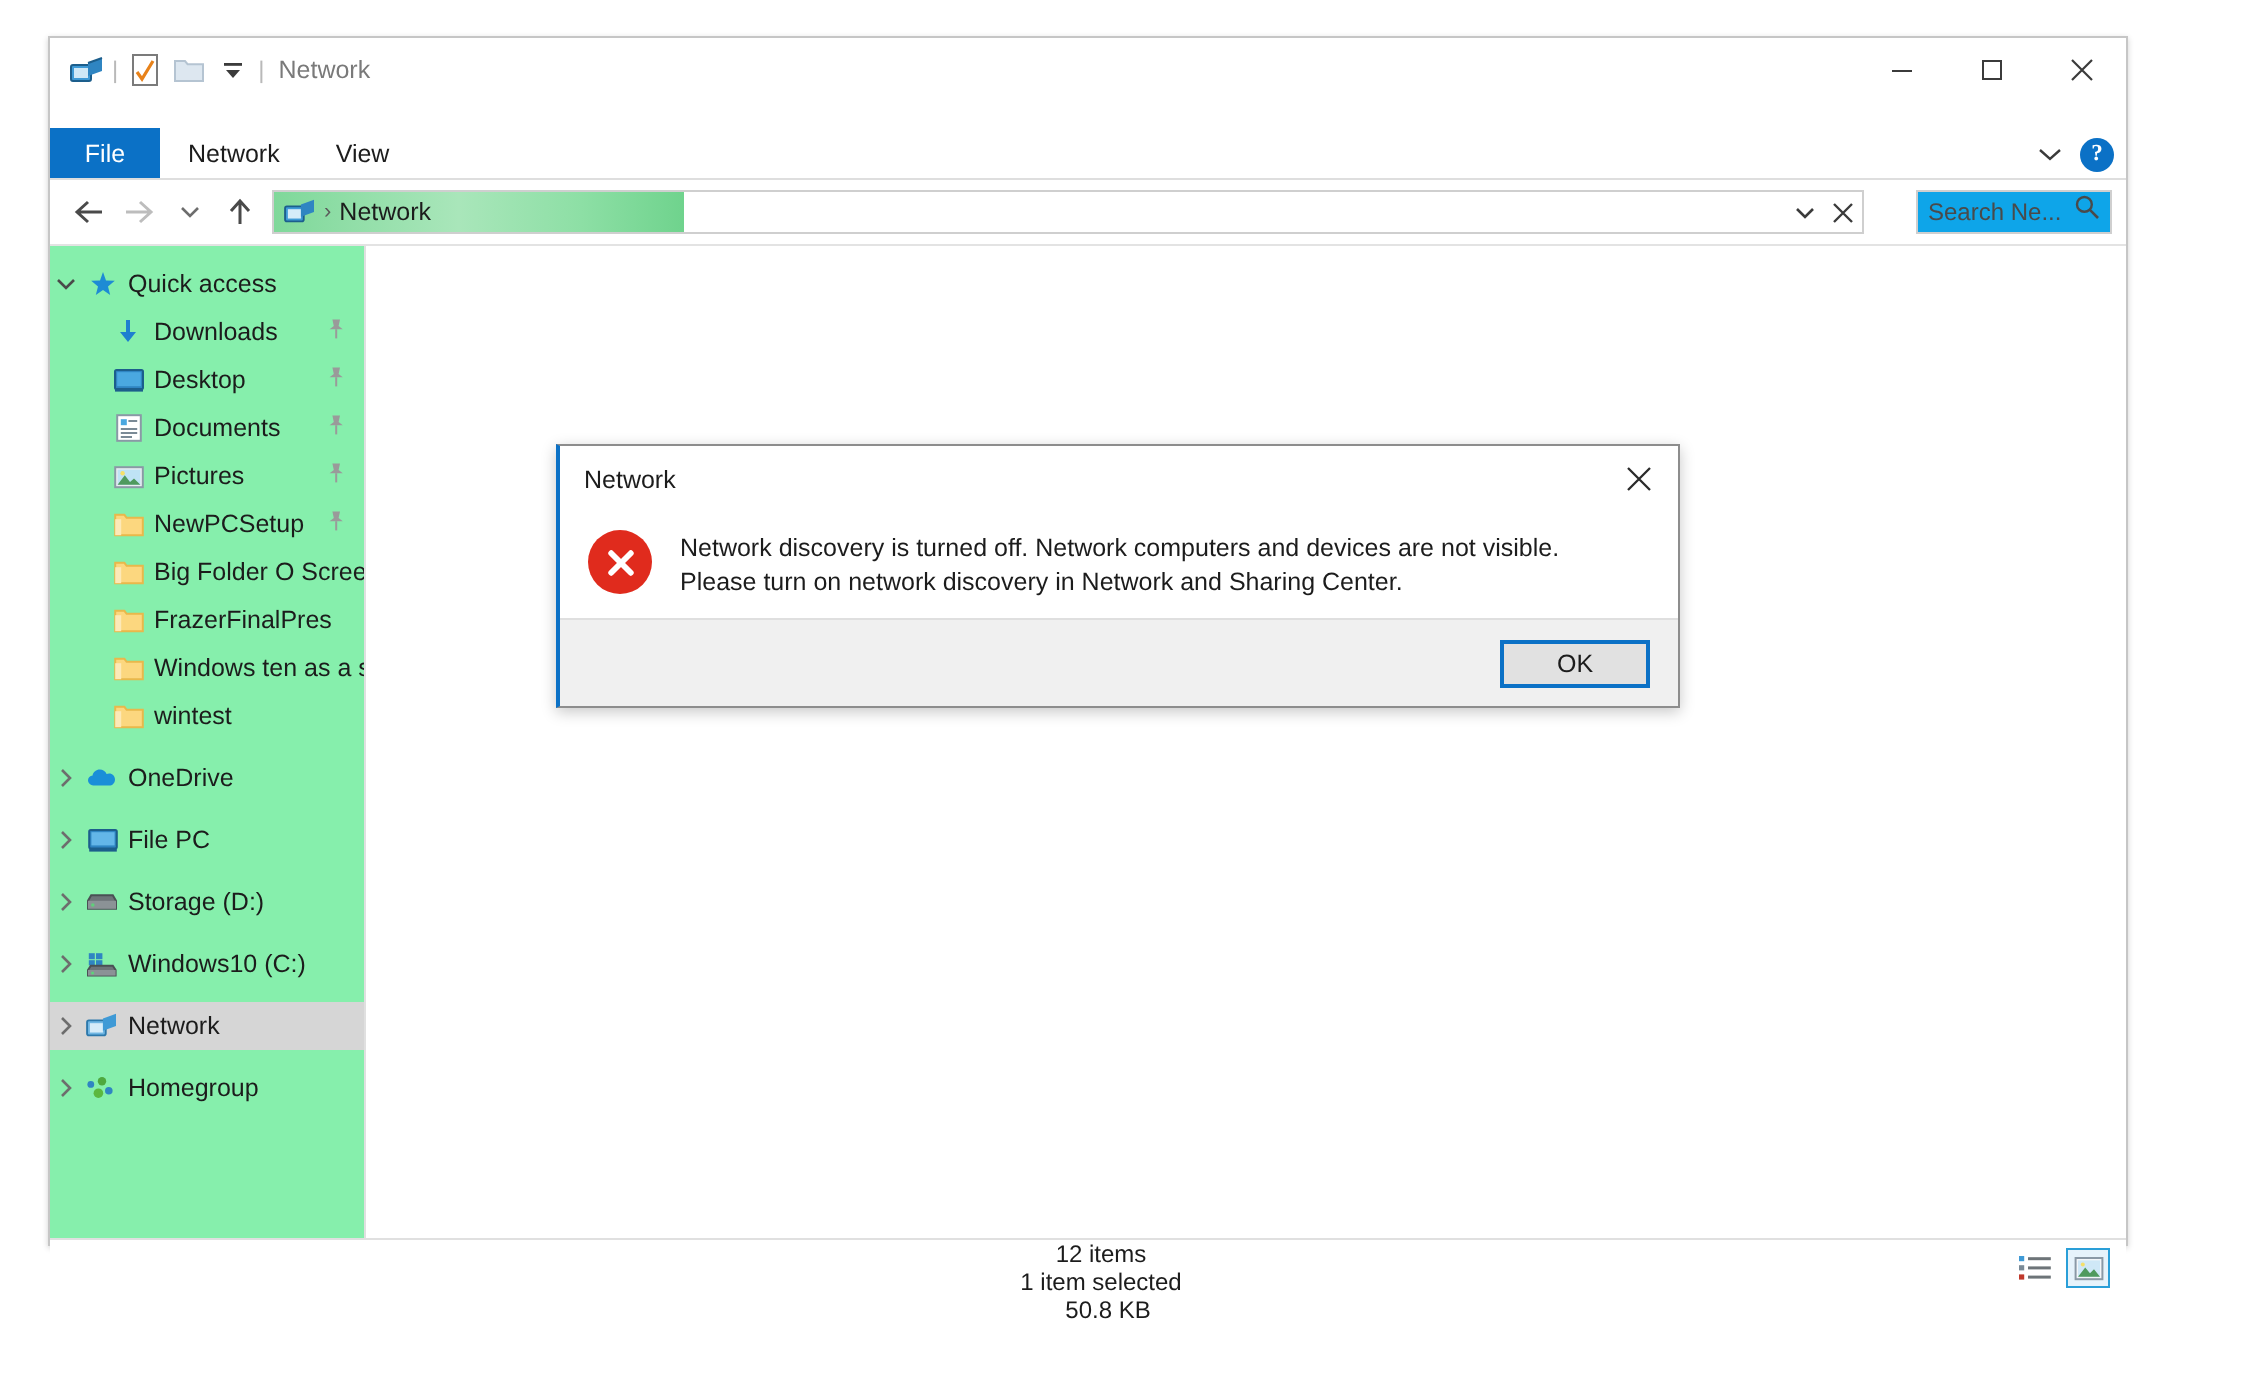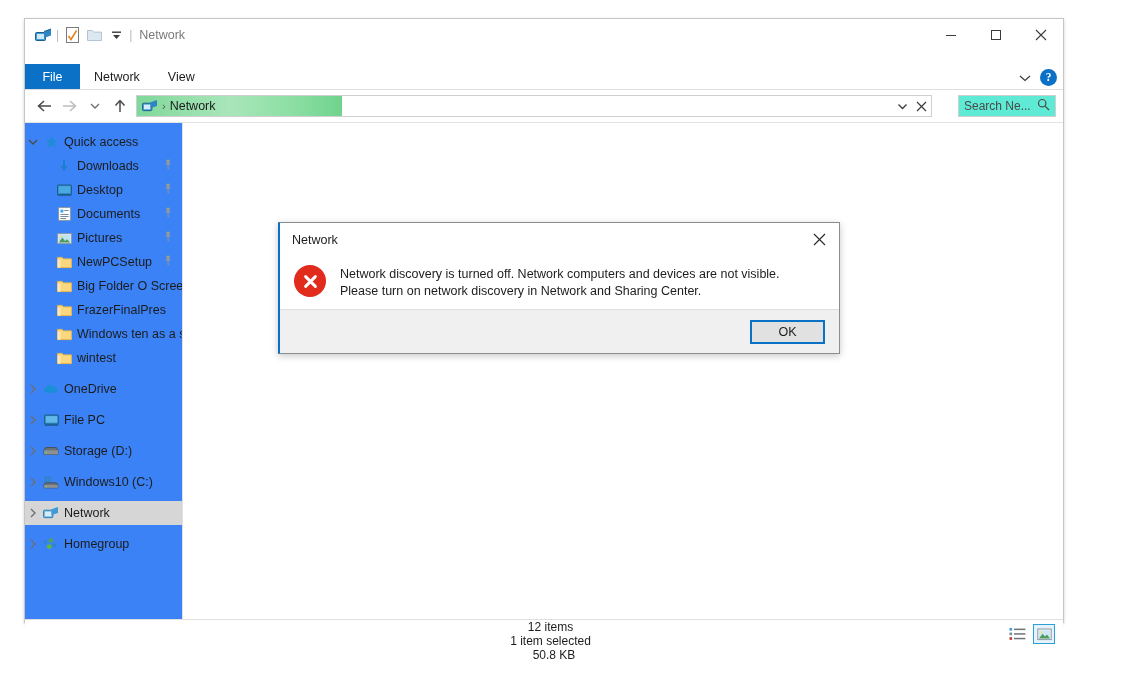--- a/index.html
+++ b/index.html
@@ -130,37 +130,37 @@
   }
   .addr-btn {
     width: 19px; height: 20px;
     display: flex; align-items: center; justify-content: center;
     color: #3b3b3b;
   }
   .searchbox {
     width: 98px; height: 22px;
     margin-left: 26px;
     border: 1px solid #cfcfcf;
-    background: #5eead4;
+    background: #0ea5e9;
     display: flex; align-items: center;
     padding: 0 5px;
     gap: 3px;
   }
   .searchbox .sph {
     flex: 1;
     font-size: 12px; color: #4a4a4a;
     white-space: nowrap; overflow: hidden;
   }
 
   
   .body-area {
     position: relative;
     height: 496px;
     display: flex;
-    background: #3b82f6;
+    background: #86efac;
   }
   .sidebar {
     width: 158px;
     border-right: 1px solid #e0e0e0;
     padding-top: 7px;
     overflow: hidden;
   }
   .nav-item {
     position: relative;
     height: 24px;

